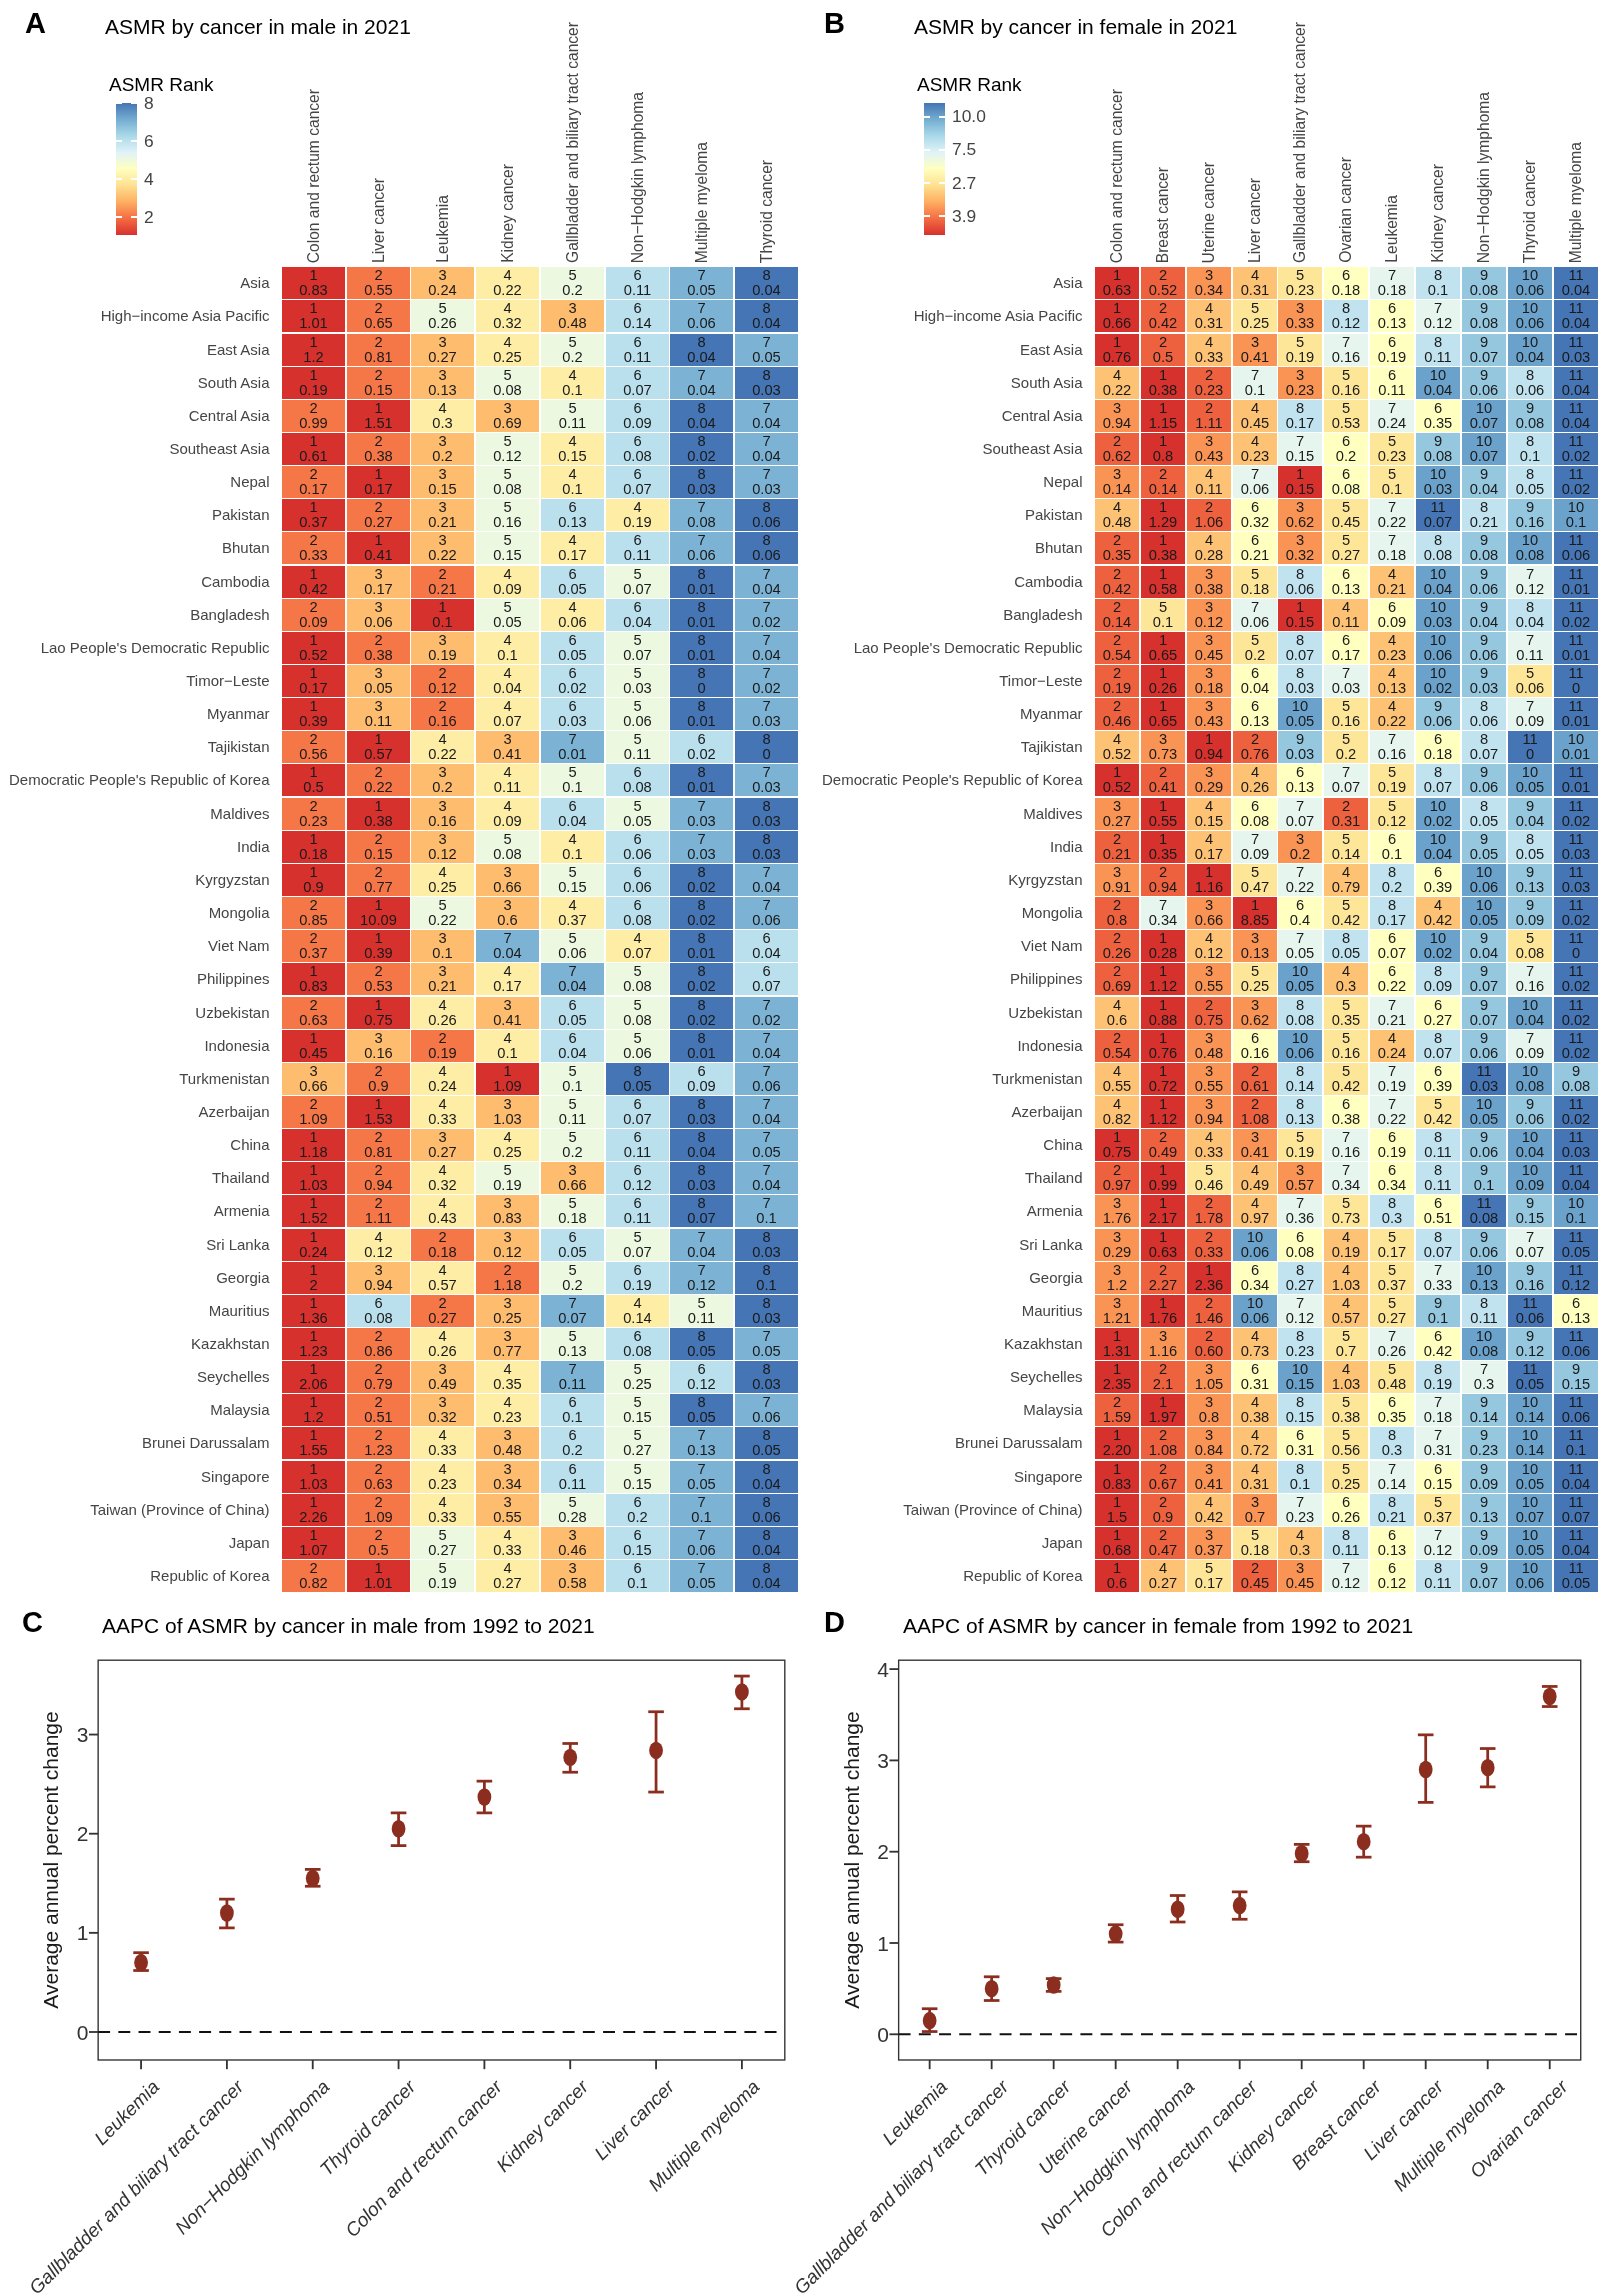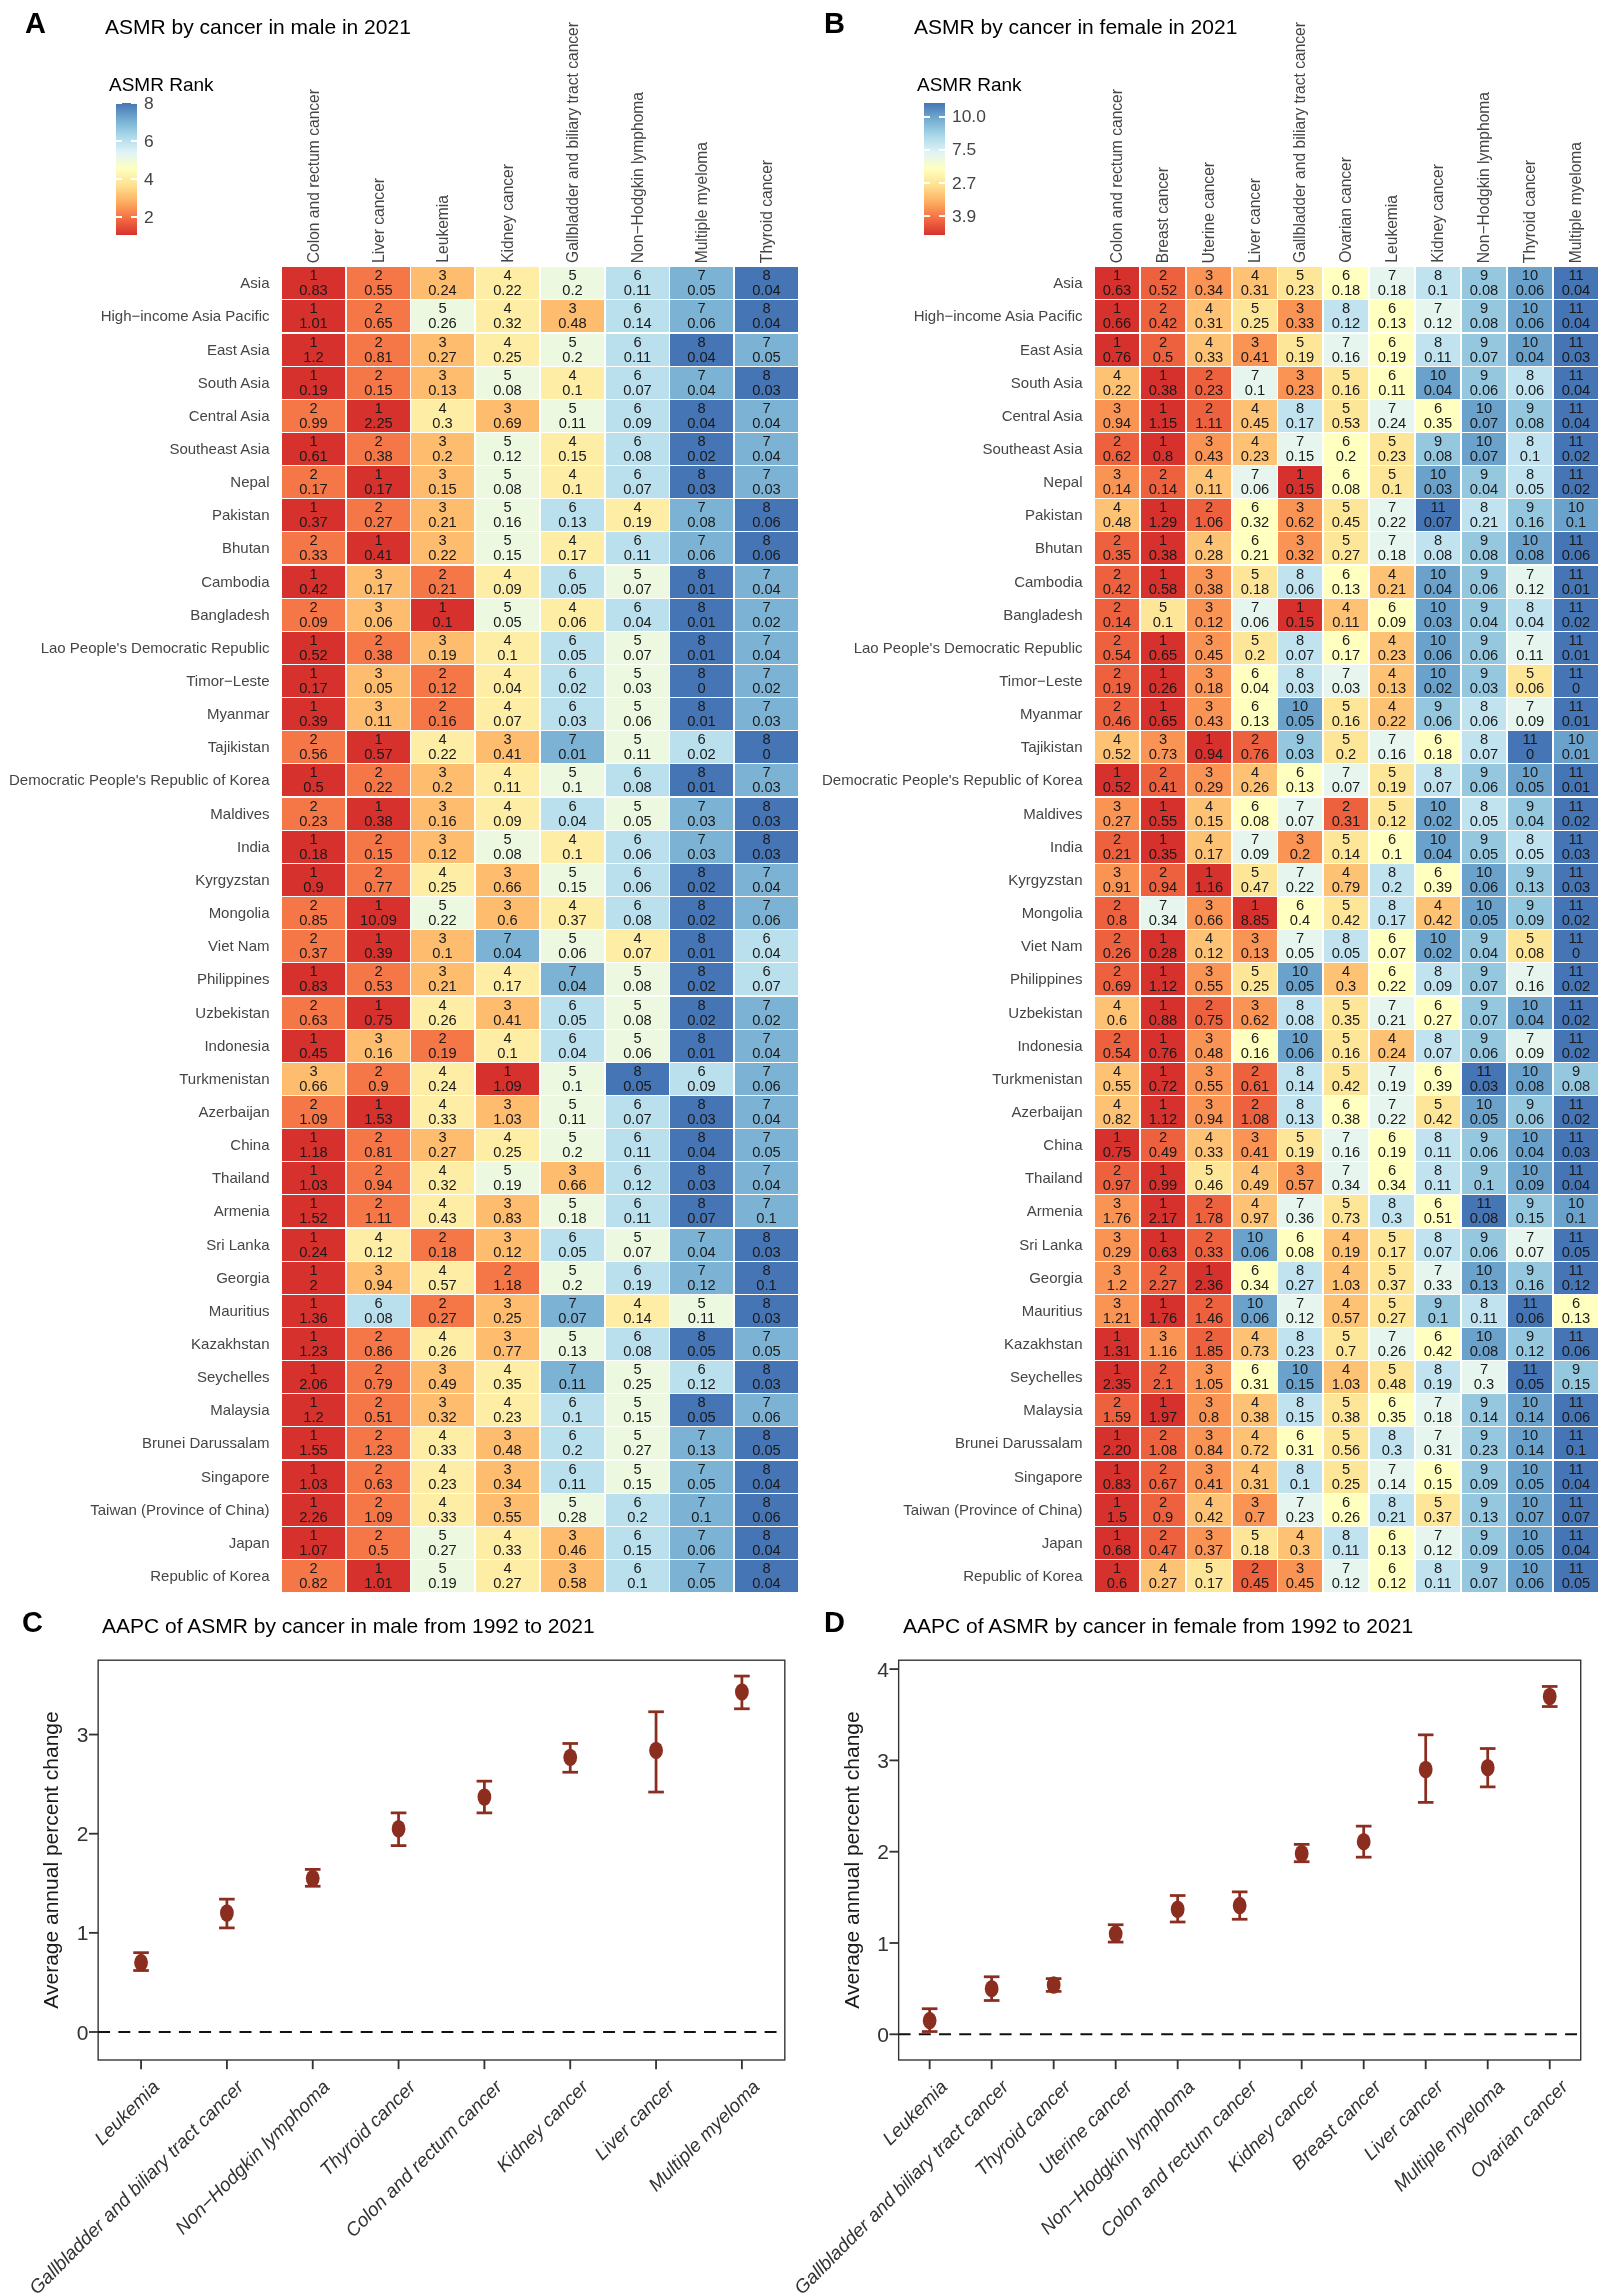--- a/index.html
+++ b/index.html
@@ -307,21 +307,21 @@
           <div class="rk">8</div>
           <div class="vl">0.03</div>
         </div>
         <div class="rowlab" style="left: 0px; width: 275px; top: 399px; height: 33px;">Central Asia</div>
         <div class="hmcell" style="left: 281px; top: 399px; width: 65px; height: 34px; background: rgb(245, 118, 71);">
           <div class="rk">2</div>
           <div class="vl">0.99</div>
         </div>
         <div class="hmcell" style="left: 346px; top: 399px; width: 65px; height: 34px; background: rgb(215, 49, 46);">
           <div class="rk">1</div>
-          <div class="vl">2.25</div>
+          <div class="vl">1.51</div>
         </div>
         <div class="hmcell" style="left: 410px; top: 399px; width: 65px; height: 34px; background: rgb(254, 237, 164);">
           <div class="rk">4</div>
           <div class="vl">0.3</div>
         </div>
         <div class="hmcell" style="left: 475px; top: 399px; width: 65px; height: 34px; background: rgb(253, 188, 110);">
           <div class="rk">3</div>
           <div class="vl">0.69</div>
         </div>
         <div class="hmcell" style="left: 540px; top: 399px; width: 65px; height: 34px; background: rgb(237, 248, 224);">
@@ -2981,21 +2981,21 @@
         <div class="hmcell" style="left: 1094px; top: 1327px; width: 46px; height: 34px; background: rgb(215, 49, 46);">
           <div class="rk">1</div>
           <div class="vl">1.31</div>
         </div>
         <div class="hmcell" style="left: 1140px; top: 1327px; width: 46px; height: 34px; background: rgb(249, 148, 85);">
           <div class="rk">3</div>
           <div class="vl">1.16</div>
         </div>
         <div class="hmcell" style="left: 1186px; top: 1327px; width: 46px; height: 34px; background: rgb(238, 97, 63);">
           <div class="rk">2</div>
-          <div class="vl">1.85</div>
+          <div class="vl">0.60</div>
         </div>
         <div class="hmcell" style="left: 1232px; top: 1327px; width: 46px; height: 34px; background: rgb(253, 194, 116);">
           <div class="rk">4</div>
           <div class="vl">0.73</div>
         </div>
         <div class="hmcell" style="left: 1277px; top: 1327px; width: 46px; height: 34px; background: rgb(192, 227, 239);">
           <div class="rk">8</div>
           <div class="vl">0.23</div>
         </div>
         <div class="hmcell" style="left: 1323px; top: 1327px; width: 46px; height: 34px; background: rgb(254, 230, 153);">

